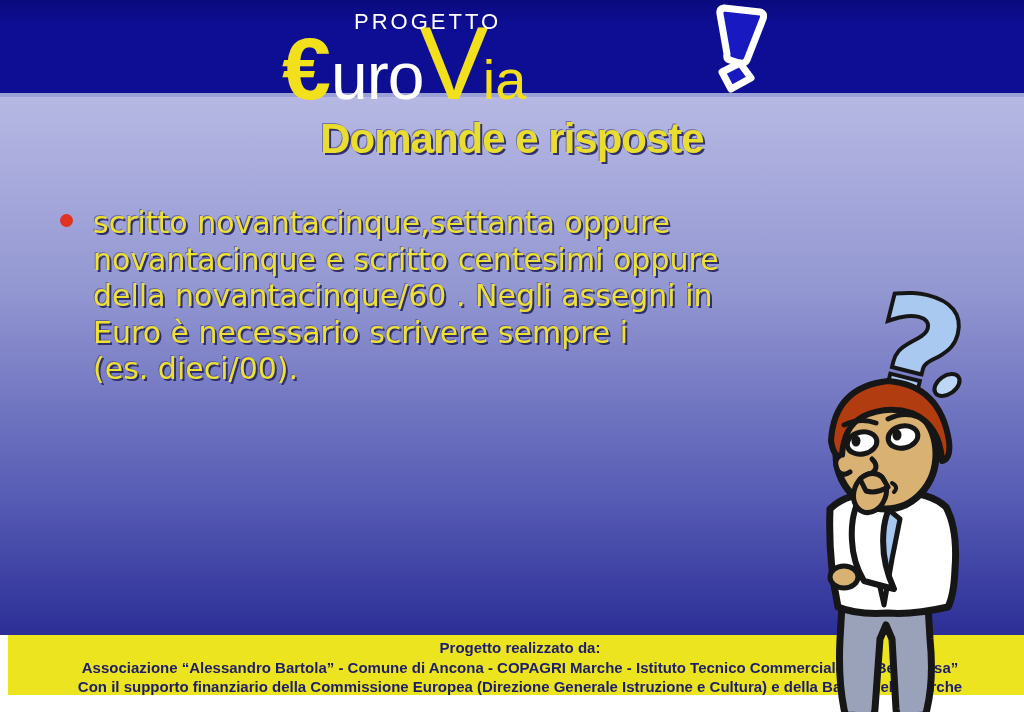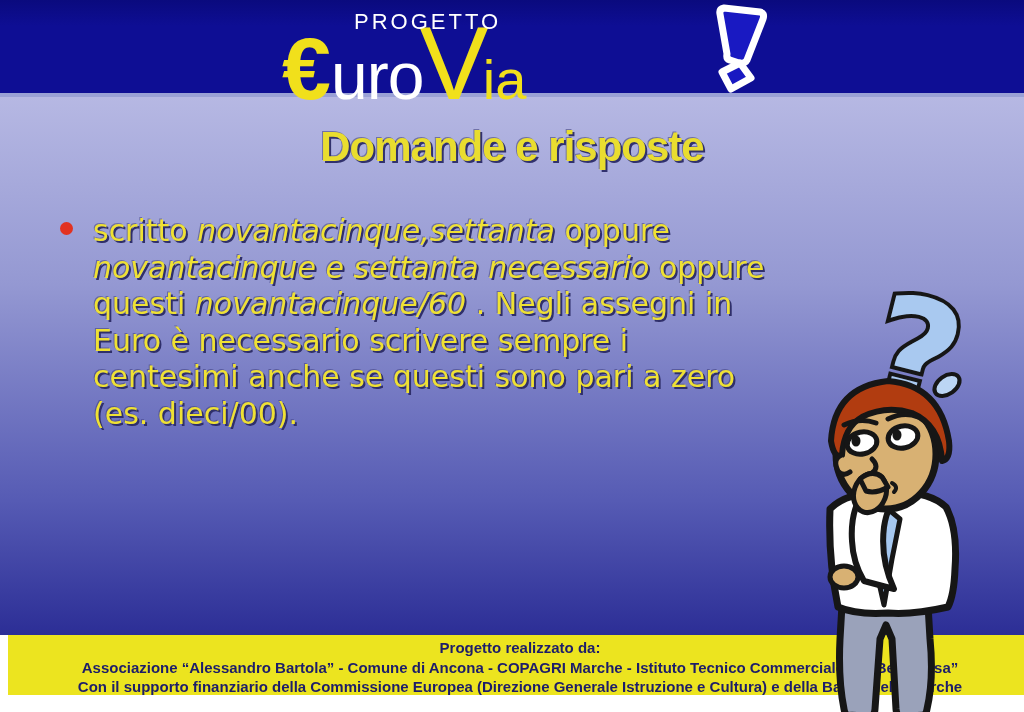--- a/index.html
+++ b/index.html
@@ -20,34 +20,34 @@
   .l-v{font-size:104px;color:#f1e01b;margin-left:-4px;}
   .l-ia{font-size:56px;color:#f1e01b;margin-left:-6px;}
   .exclaim{position:absolute;left:702px;top:2px;}
 
   .divider{position:absolute;top:93px;left:0;width:1024px;height:4px;background:#9aa1d6;}
 
   
   .main{position:absolute;top:97px;left:0;width:1024px;height:538px;
         background:linear-gradient(180deg,#b6b8e3 0%,#9498d2 35%,#565bb4 75%,#2c2e96 100%);}
 
-  .title{margin:26px 0 0 0;text-align:center;font-size:42px;font-weight:700;
+  .title{margin:18px 0 0 0;text-align:center;font-size:42px;font-weight:700;
          letter-spacing:-1px;color:#e9dd2f;
          text-shadow:2px 2px 0 #31316d,-1px -1px 0 rgba(49,49,109,.5);}
 
   .bullets{margin:38px 0 0 60px;width:750px;position:relative;z-index:2;}
   .bullet{display:flex;margin-bottom:12px;}
   .dot{flex:0 0 13px;width:13px;height:13px;border-radius:50%;background:#e23220;
        margin:13px 20px 0 0;}
   .b1{font-size:37px;line-height:1.1;color:#efe134;
       text-shadow:2px 2px 0 #2f2f6a,-1px -1px 0 rgba(47,47,106,.45);}
   .b2{font-size:30px;line-height:1.22;color:#efe134;margin-top:4px;
       font-family:"DejaVu Sans",sans-serif;
       text-shadow:2px 2px 0 #2f2f6a,-1px -1px 0 rgba(47,47,106,.45);}
-  .b2 .em{font-style:italic;}
+  .b2 .em{}
 
   .figure{position:absolute;left:798px;top:162px;z-index:1;}
 
   
   .footer{position:absolute;top:635px;left:8px;width:1024px;height:60px;background:#ece41f;
           color:#1d1d6a;text-align:center;font-weight:700;font-size:15px;line-height:1.3;
           padding-top:3px;box-sizing:border-box;}
   .bottom-strip{position:absolute;top:700px;left:0;width:1024px;height:12px;background:#ffffff;}
 </style>
 </head>
@@ -74,24 +74,23 @@
   <div class="divider"></div>
 
   <div class="main">
     <div class="title">Domande e risposte</div>
 
     <div class="bullets">
       <div class="bullet">
         <div class="dot"></div>
         <div class="b2">
             <div><span>scritto </span><span class="em">novantacinque,settanta</span><span> oppure</span></div>
-            <div><span class="em">novantacinque e settanta necessario</span><span> oppure</span></div>
-            <div><span>questi </span><span class="em">novantacinque/60</span><span> . Negli assegni in</span></div>
+            <div><span class="em">novantacinque e scritto centesimi</span><span> oppure</span></div>
+            <div><span>della </span><span class="em">novantacinque/60</span><span> . Negli assegni in</span></div>
             <div><span>Euro è necessario scrivere sempre i</span></div>
-            <div><span>centesimi anche se questi sono pari a zero</span></div>
             <div><span>(es. dieci/00).</span></div>
           </div>
       </div>
     </div>
 
     <svg class="figure" width="226" height="492" viewBox="0 0 226 492">
 
       <text x="78" y="148" font-size="150" font-weight="bold" font-family="DejaVu Sans, sans-serif" fill="#a9c9f0" stroke="#161616" stroke-width="8" style="paint-order:stroke" transform="rotate(14 118 80)">?</text>
 
       <ellipse cx="149" cy="126" rx="14" ry="9" transform="rotate(-35 149 126)" fill="#bcd6f4" stroke="#161616" stroke-width="4"></ellipse>

